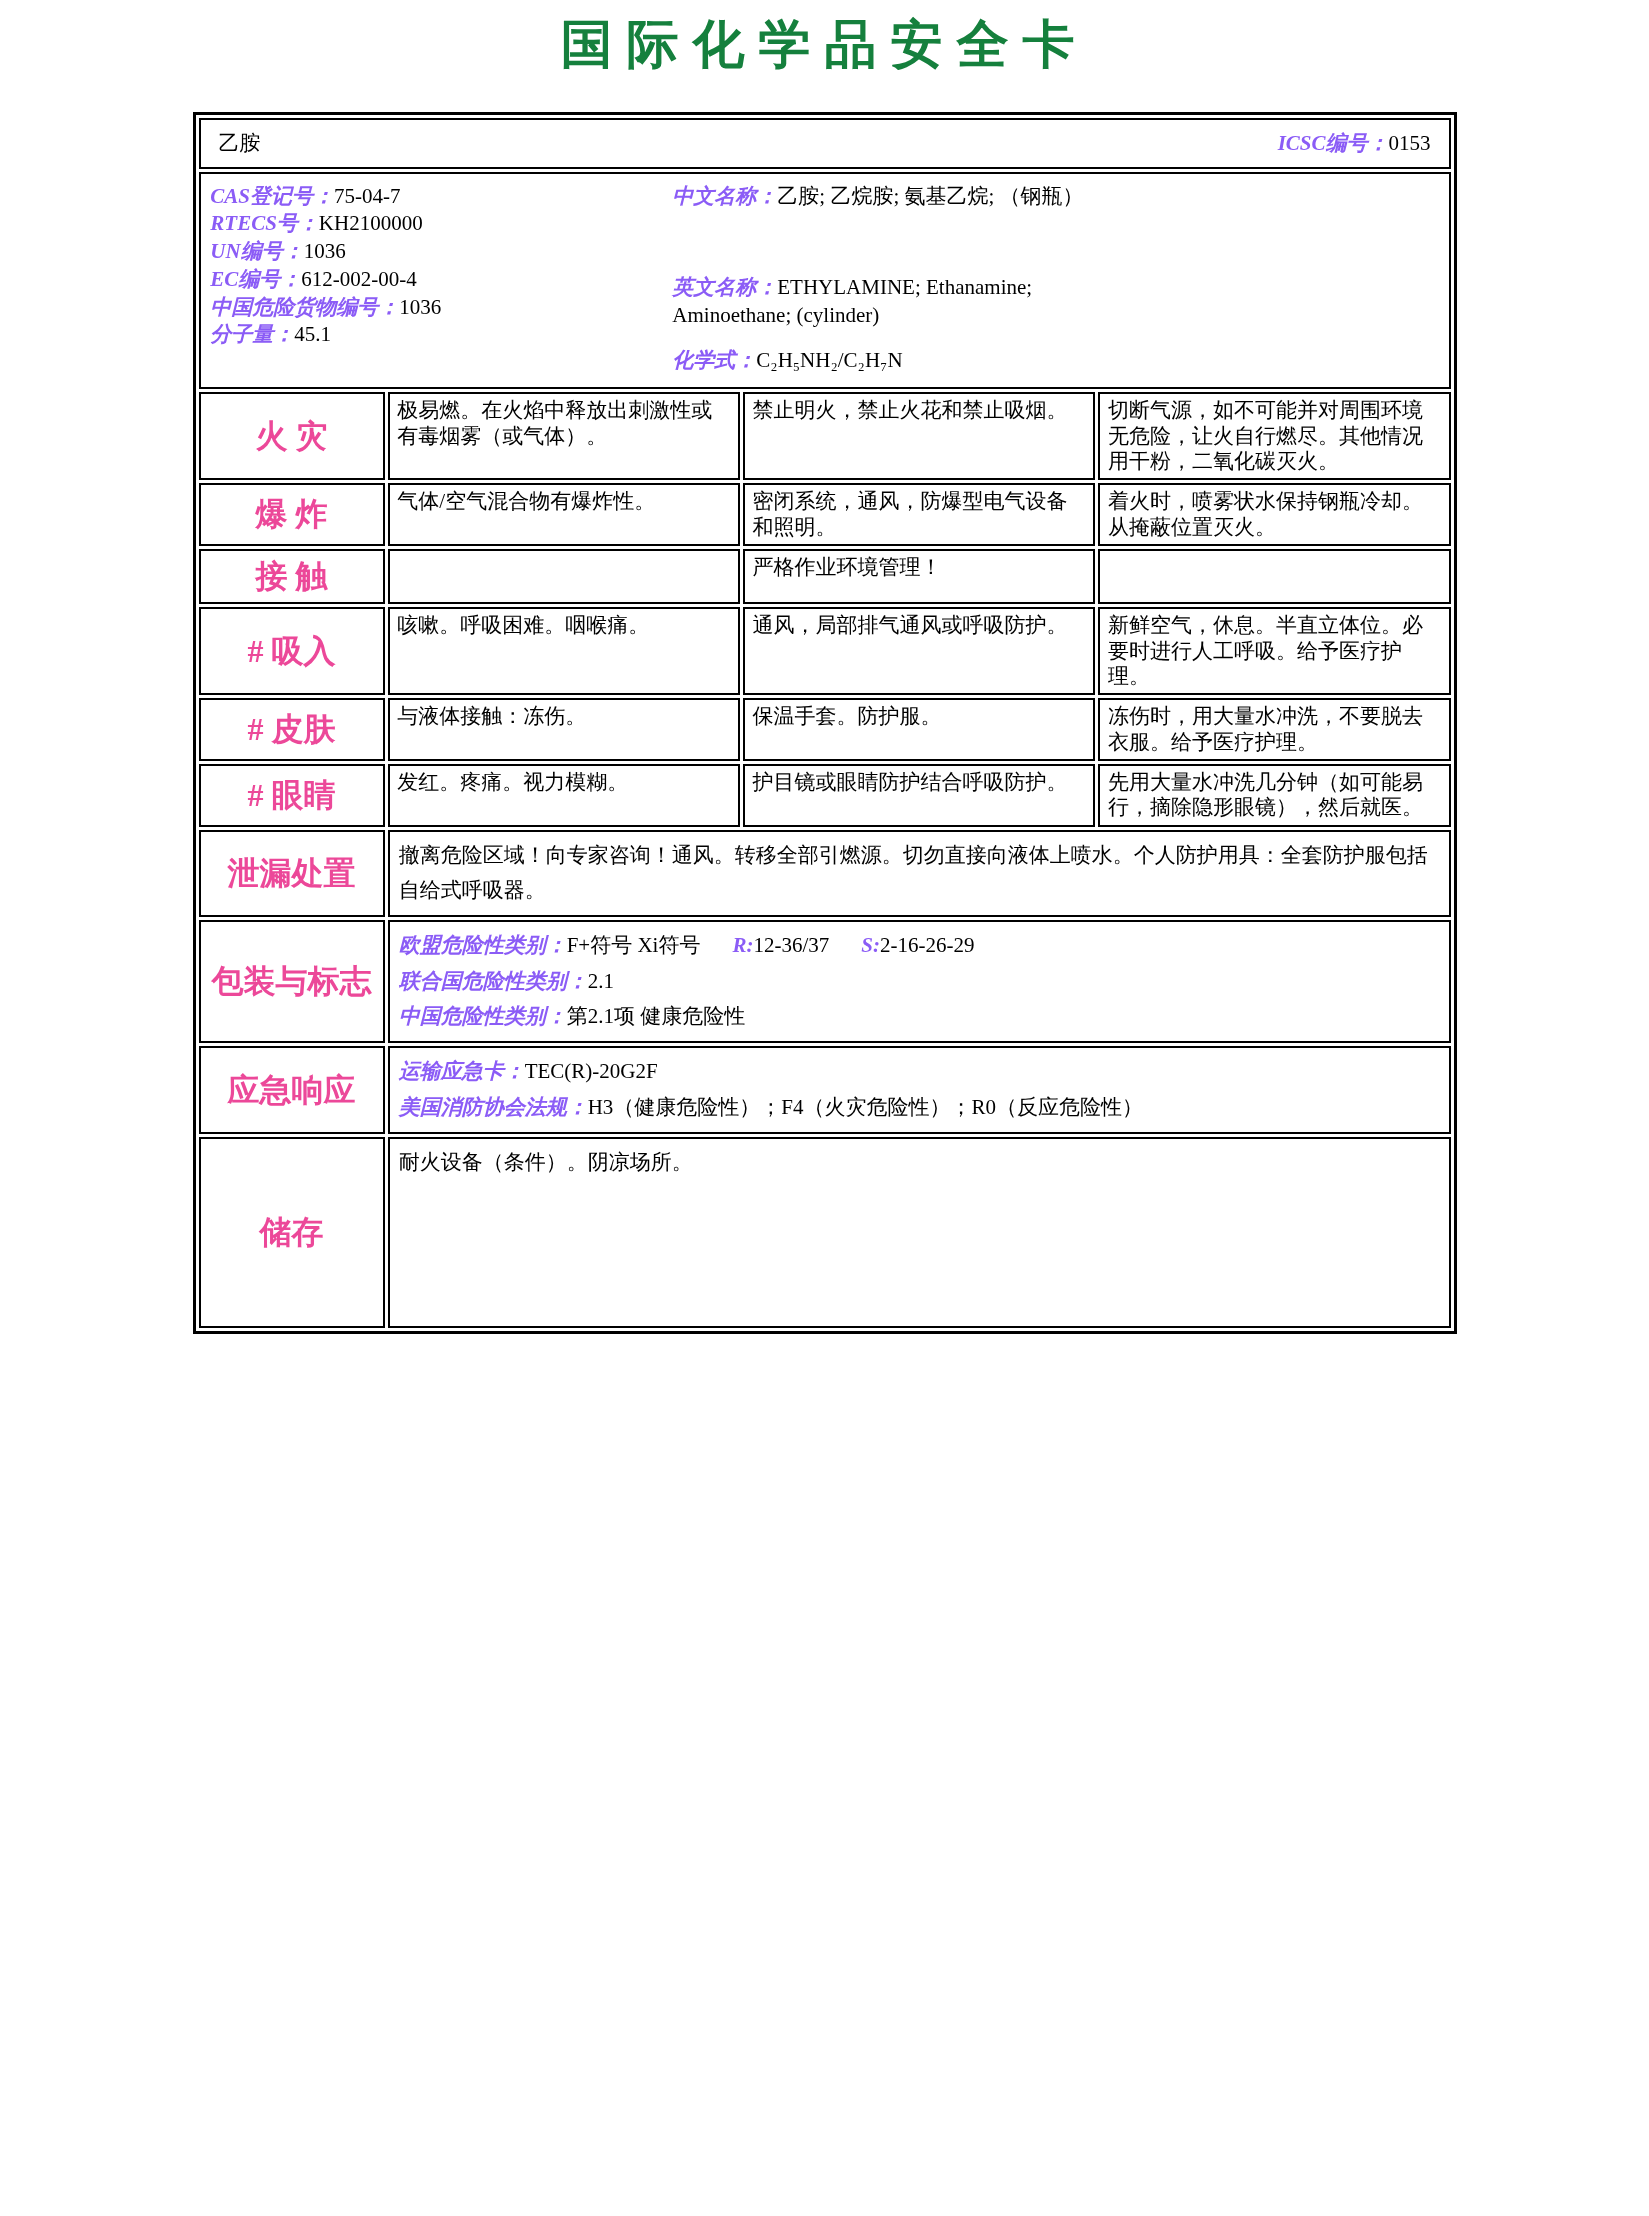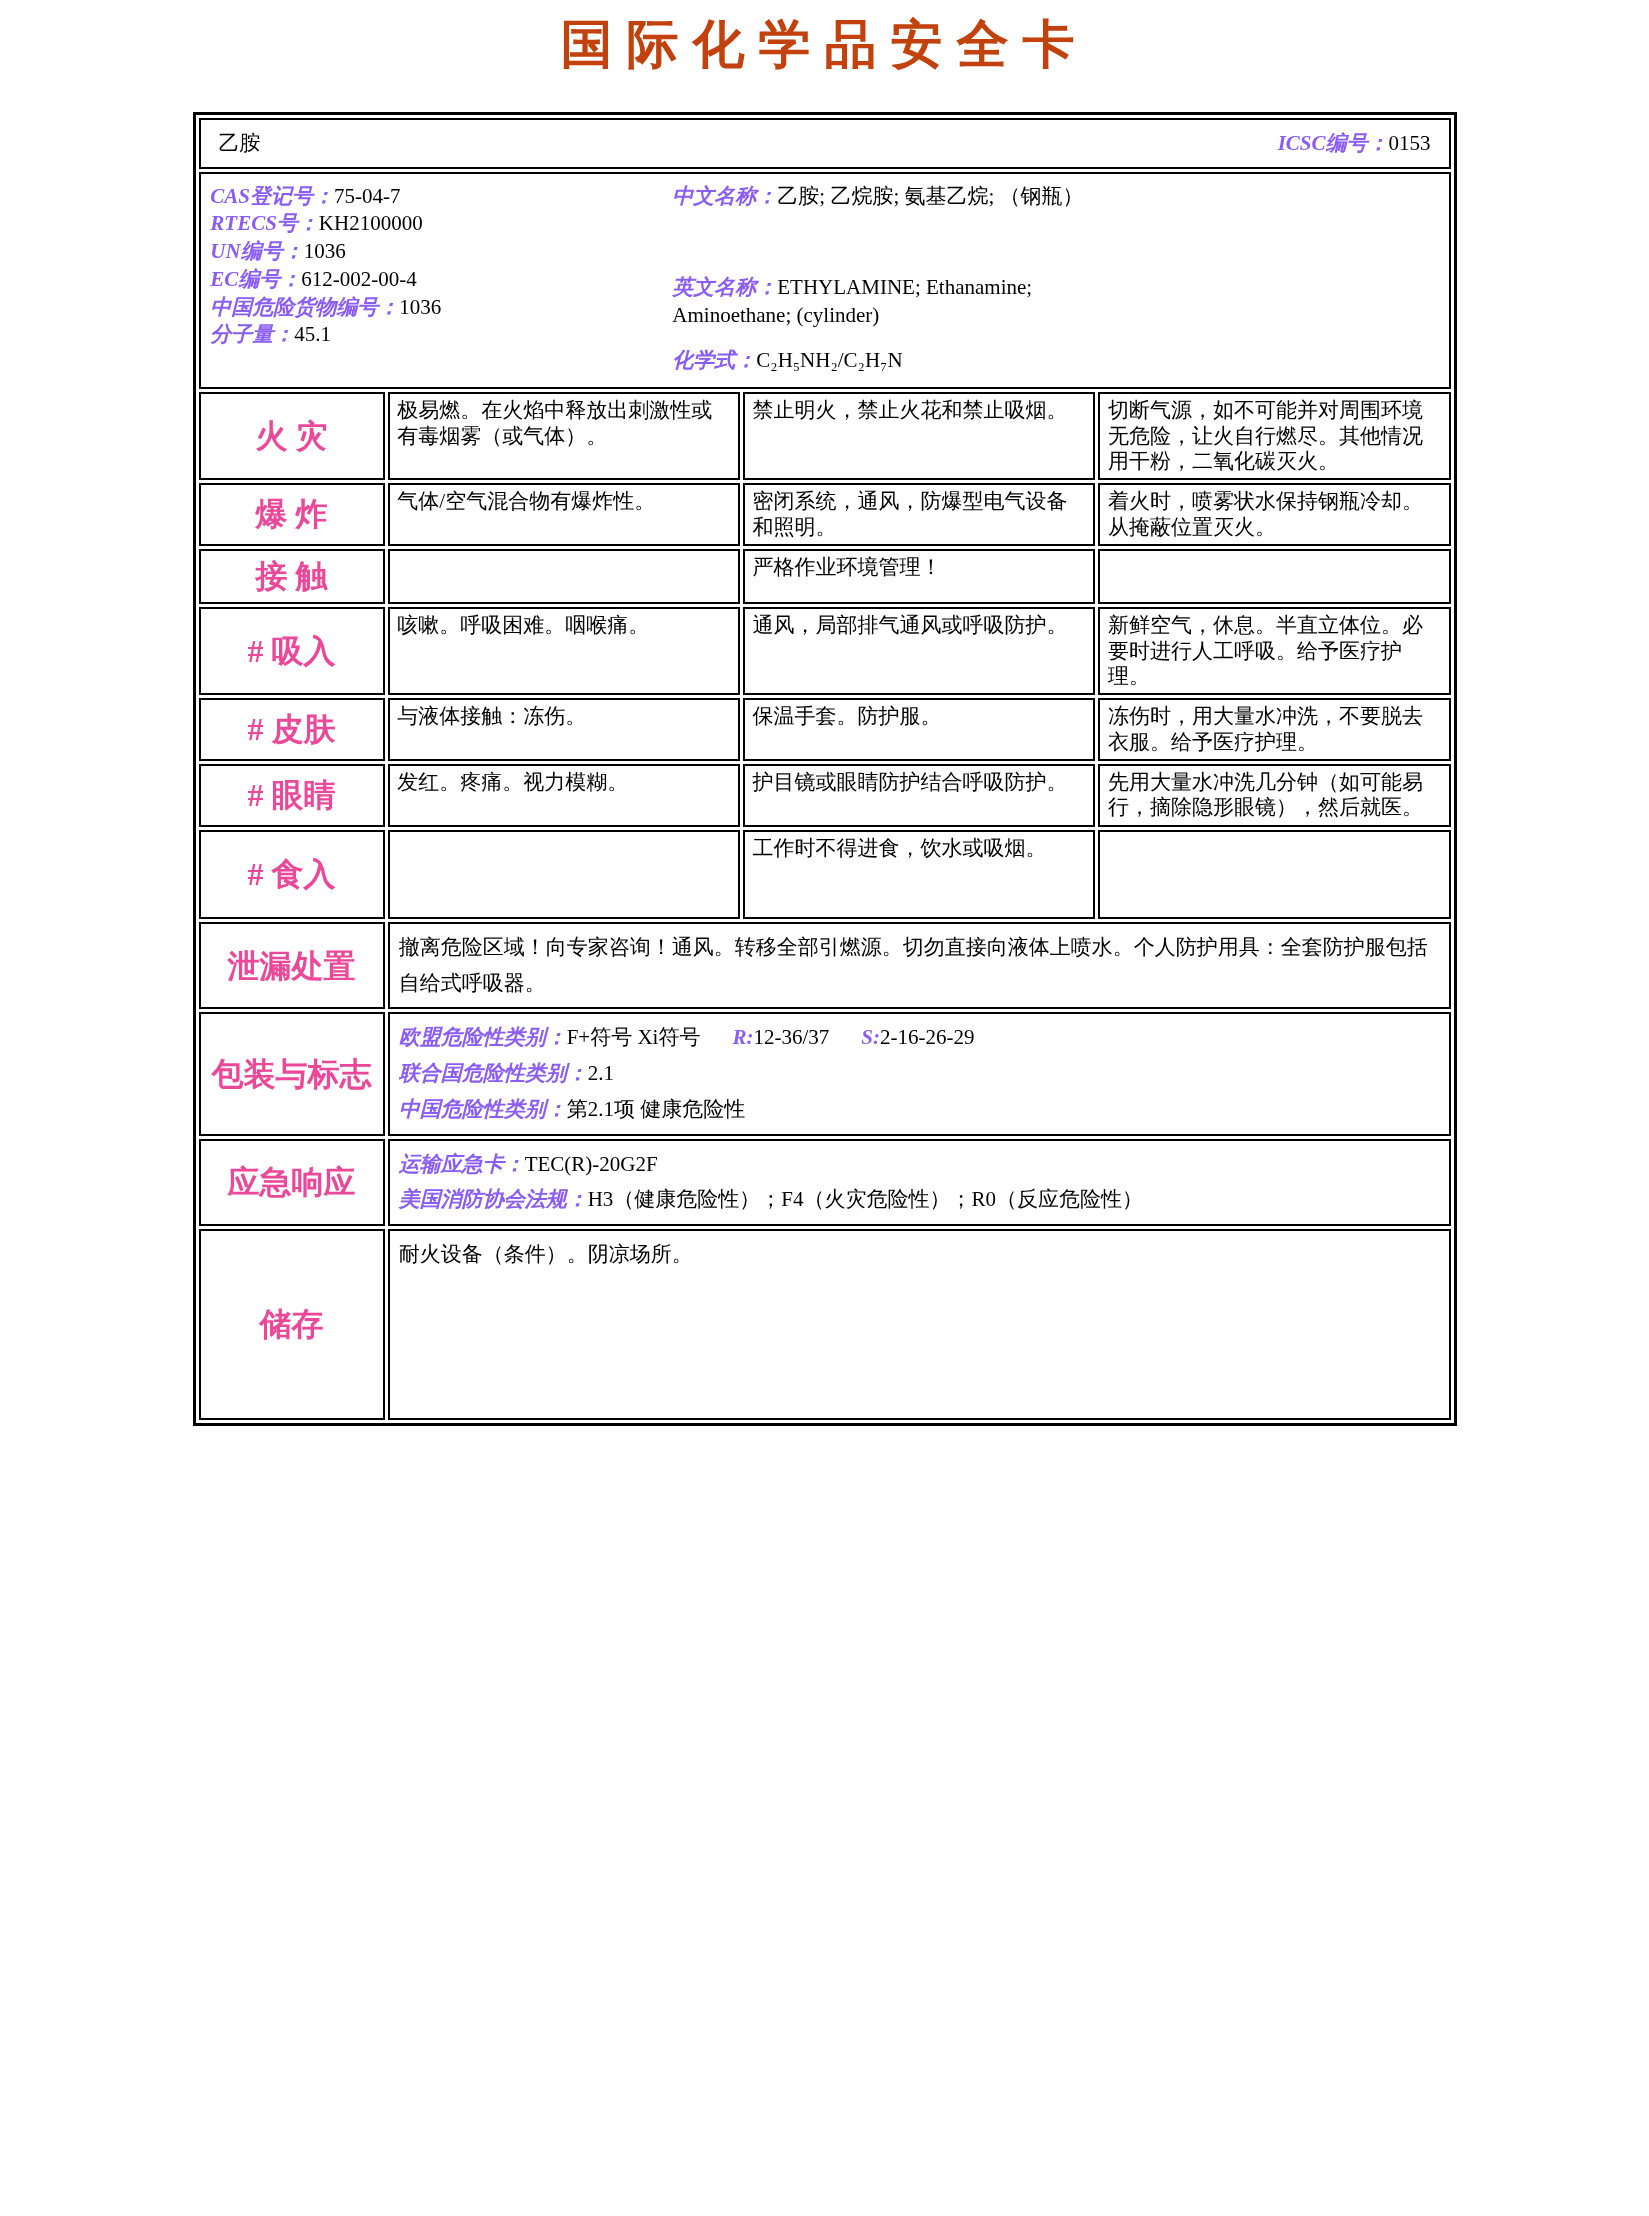--- a/index.html
+++ b/index.html
@@ -6,21 +6,21 @@
     margin: 0;
     padding: 0;
     background: #ffffff;
     width: 1649px;
     height: 2216px;
     font-family: "Liberation Serif", "DejaVu Serif", serif;
     color: #000000;
   }
   .page-title {
     text-align: center;
-    color: #c2410c;
+    color: #15803d;
     font-family: "Liberation Sans", "DejaVu Sans", sans-serif;
     font-weight: bold;
     font-size: 52px;
     letter-spacing: 14px;
     margin-top: 9.8px;
     margin-bottom: 0;
   }
   table.card {
     width: 1264px;
     margin: 32px auto 0 auto;
@@ -150,26 +150,20 @@
     <td>冻伤时，用大量水冲洗，不要脱去衣服。给予医疗护理。</td>
   </tr>
 
   <tr>
     <td class="label-cell"># 眼睛</td>
     <td>发红。疼痛。视力模糊。</td>
     <td>护目镜或眼睛防护结合呼吸防护。</td>
     <td>先用大量水冲洗几分钟（如可能易行，摘除隐形眼镜），然后就医。</td>
   </tr>
 
-  <tr class="ingest-row">
-    <td class="label-cell"># 食入</td>
-    <td></td>
-    <td>工作时不得进食，饮水或吸烟。</td>
-    <td></td>
-  </tr>
 
   <tr>
     <td class="label-cell">泄漏处置</td>
     <td colspan="3" class="section-cell">撤离危险区域！向专家咨询！通风。转移全部引燃源。切勿直接向液体上喷水。个人防护用具：全套防护服包括自给式呼吸器。</td>
   </tr>
 
   <tr>
     <td class="label-cell">包装与标志</td>
     <td colspan="3" class="section-cell">
       <div class="section-line">

